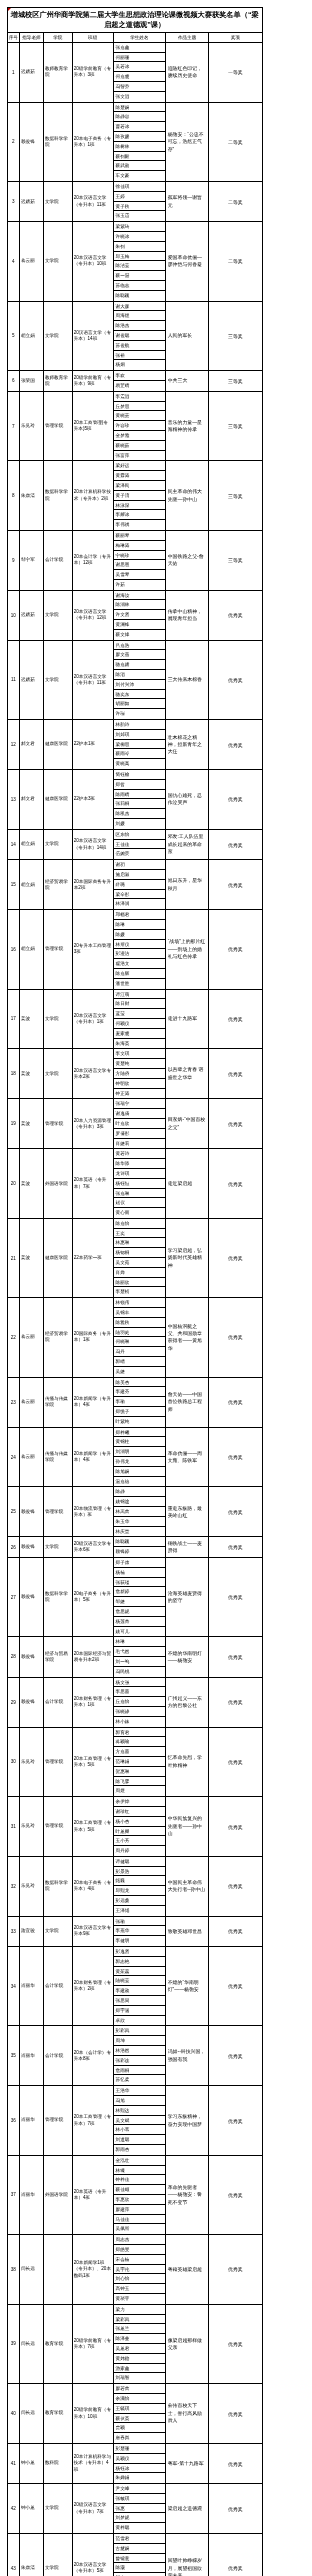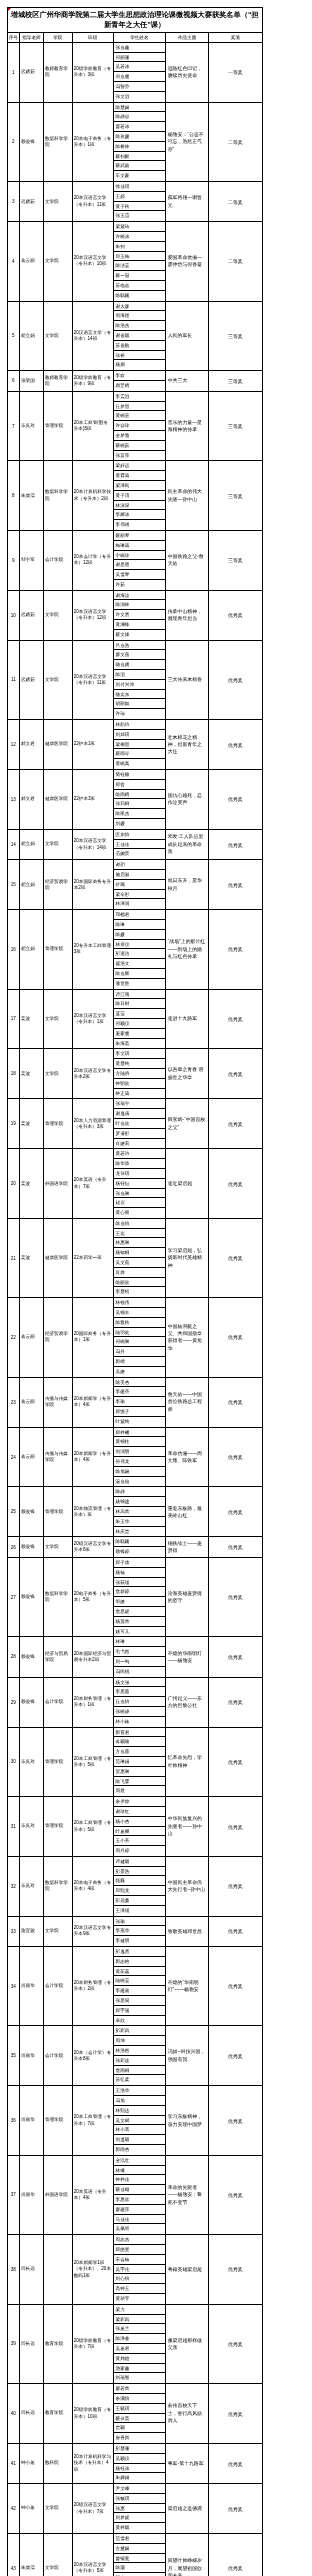--- a/index.html
+++ b/index.html
@@ -31,21 +31,21 @@
   .student:not(:last-child){border-bottom:0.5px solid #000;}
 </style>
 </head>
 <body>
 
 <div class="sheet">
   <div class="tbl">
 
     <div class="title-row">
       <span class="corner"></span>
-      <span>增城校区广州华商学院第二届大学生思想政治理论课微视频大赛获奖名单（“担新青年之大任”课）</span>
+      <span>增城校区广州华商学院第二届大学生思想政治理论课微视频大赛获奖名单（“梁启超之道德观”课）</span>
     </div>
 
     <div class="hdr">
       <div class="cell c-no">序号</div>
       <div class="cell c-teacher">指导老师</div>
       <div class="cell c-college">学院</div>
       <div class="cell c-class">班级</div>
       <div class="cell c-students" style="align-items:center;">学生姓名</div>
       <div class="cell c-topic">作品主题</div>
       <div class="cell c-award">奖项</div>

